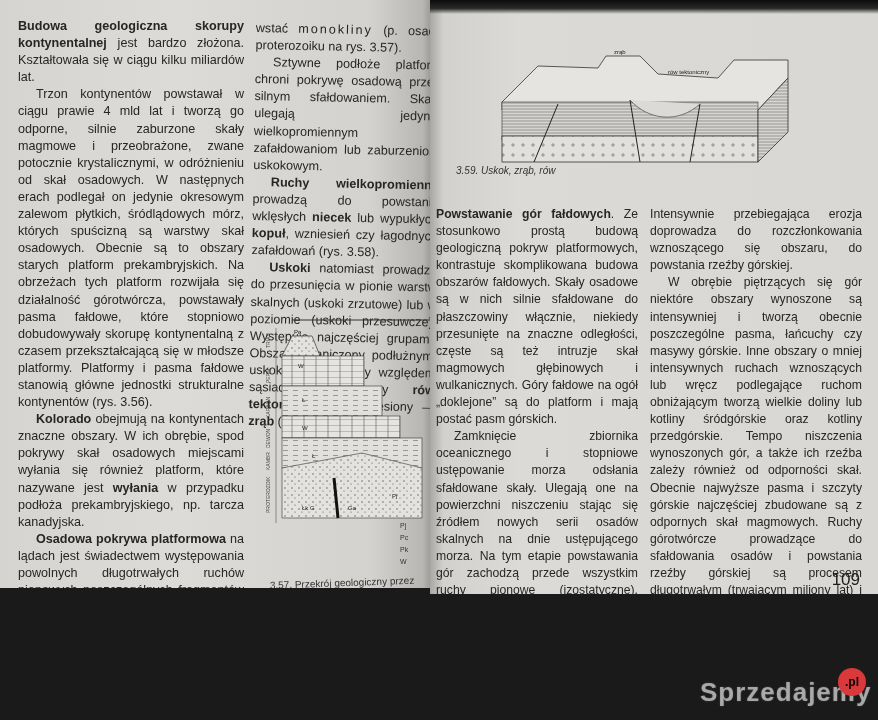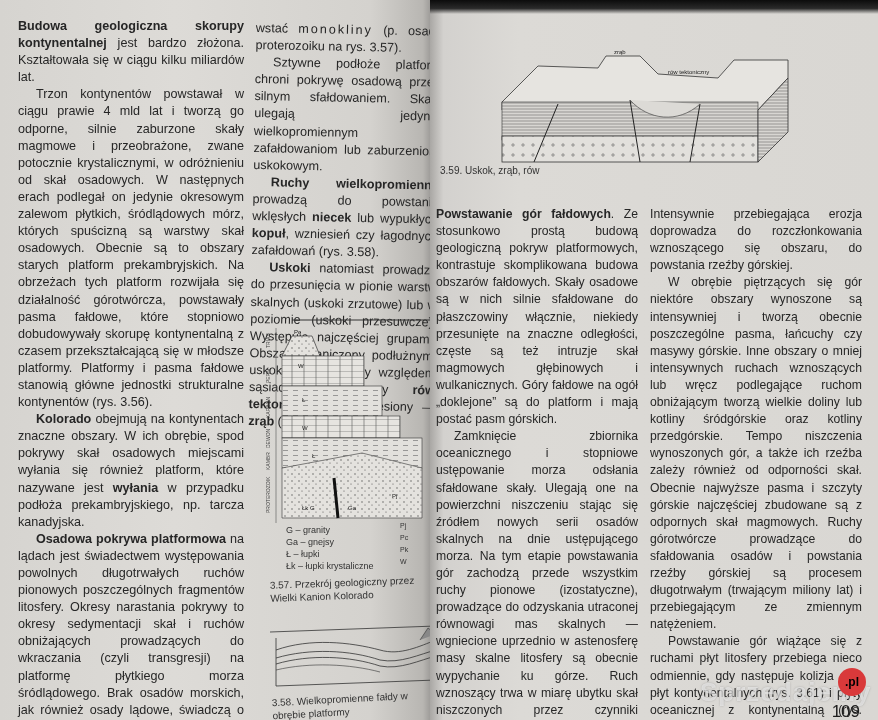--- a/index.html
+++ b/index.html
@@ -3,21 +3,21 @@
 <meta charset="utf-8">
 <style>
   html, body { margin: 0; padding: 0; }
   body {
     width: 878px; height: 720px; overflow: hidden; position: relative;
     background: #1a1a1a;
     font-family: "Liberation Sans", "DejaVu Sans", sans-serif;
     color: #262626;
   }
   .page {
-    position: absolute; top: 0; height: 720px; overflow: hidden;
+    position: absolute; top: 0; height: 588px; overflow: hidden;
   }
   .page-left {
     left: 0; width: 436px;
     background: linear-gradient(90deg, #d6d4d0 0%, #dddbd7 40%, #d4d2ce 85%, #b8b6b2 97%, #8a8886 100%);
   }
   .page-right {
     left: 430px; width: 448px; top: 6px;
     background: linear-gradient(90deg, #a9a7a4 0%, #d3d1ce 3%, #dcdad6 20%, #d9d7d3 100%);
     border-top-left-radius: 6px;
   }
@@ -111,26 +111,20 @@
       <text x="32" y="16" font-size="6" fill="#222" font-family="Liberation Sans, sans-serif">Pc</text>
       <text x="36" y="50" font-size="6" fill="#222" font-family="Liberation Sans, sans-serif">W</text>
       <text x="40" y="84" font-size="6" fill="#222" font-family="Liberation Sans, sans-serif">Ł</text>
       <text x="40" y="112" font-size="6" fill="#222" font-family="Liberation Sans, sans-serif">W</text>
       <text x="50" y="140" font-size="6" fill="#222" font-family="Liberation Sans, sans-serif">Ł</text>
       <text x="130" y="180" font-size="6" fill="#222" font-family="Liberation Sans, sans-serif">Pj</text>
       <text x="40" y="192" font-size="6" fill="#222" font-family="Liberation Sans, sans-serif">Łk G</text>
       <text x="86" y="192" font-size="6" fill="#222" font-family="Liberation Sans, sans-serif">Ga</text>
     </svg>
   </div>
-  <div class="fig-caption" style="left:286px; top:524px; width:90px; font-size:9px; line-height:12px;">
-    <div><span>G</span> <span>– granity</span></div>
-    <div><span>Ga</span> <span>– gnejsy</span></div>
-    <div><span>Ł</span> <span>– łupki</span></div>
-    <div><span>Łk</span> <span>– łupki krystaliczne</span></div>
-  </div>
   <div class="fig-caption" style="left:400px; top:520px; width:36px; font-size:7px; line-height:12px; overflow:hidden; white-space:nowrap;">
     <div>Pj</div>
     <div>Pc</div>
     <div>Pk</div>
     <div>W</div>
   </div>
   <div class="fig-caption" style="left:270px; top:576px; width:160px; transform: rotate(-2deg);">3.57. Przekrój geologiczny przez Wielki Kanion Kolorado</div>
 
   <div class="fig" style="left:270px; top:620px; width:166px; height:70px;">
     <svg width="166" height="70" viewBox="0 0 166 70">
@@ -165,21 +159,21 @@
       <path d="M4 52 L40 16 L100 18 L108 6 L142 6 L160 24 L220 28 L236 10 L290 10 L290 28 L260 60 L4 60 Z" fill="#e6e4e0" stroke="#333" stroke-width="0.8"></path>
       <rect x="4" y="52" width="256" height="38" fill="url(#layers)" stroke="#333" stroke-width="0.6"></rect>
       <rect x="4" y="86" width="256" height="26" fill="url(#cross)" stroke="#333" stroke-width="0.8"></rect>
       <path d="M260 60 L290 28 L290 82 L260 112 Z" fill="url(#layers)" stroke="#333" stroke-width="0.8"></path>
       <path d="M36 112 L60 54 M142 112 L132 50 M192 112 L202 54" stroke="#222" stroke-width="1"></path>
       <path d="M132 50 C150 70 180 74 202 54" fill="#dcdad6" stroke="#333" stroke-width="0.6"></path>
       <text x="116" y="4" font-size="6" fill="#222" font-family="Liberation Sans, sans-serif">zrąb</text>
       <text x="170" y="24" font-size="6" fill="#222" font-family="Liberation Sans, sans-serif">rów tektoniczny</text>
     </svg>
   </div>
-  <div class="fig-caption" style="left:10px; top:158px; width:200px;">3.59. Uskok, zrąb, rów</div>
+  <div class="fig-caption" style="left:26px; top:158px; width:200px;font-style:italic;">3.59. Uskok, zrąb, rów</div>
 
   <div class="col" style="left:6px; top:200px; width:202px; font-size:12.2px; line-height:17.1px;">
     <p><b>Powstawanie gór fałdowych</b><span>. Ze stosunkowo prostą budową geologiczną pokryw platformowych, kontrastuje skomplikowana budowa obszarów fałdowych. Skały osadowe są w nich silnie sfałdowane do płaszczowiny włącznie, niekiedy przesunięte na znaczne odległości, częste są też intruzje skał magmowych głębinowych i wulkanicznych. Góry fałdowe na ogół „doklejone” są do platform i mają postać pasm górskich.</span></p>
     <p class="indent">Zamknięcie zbiornika oceanicznego i stopniowe ustępowanie morza odsłania sfałdowane skały. Ulegają one na powierzchni niszczeniu stając się źródłem nowych serii osadów skalnych na dnie ustępującego morza. Na tym etapie powstawania gór zachodzą przede wszystkim ruchy pionowe (izostatyczne), prowadzące do odzyskania utraconej równowagi mas skalnych — wgniecione uprzednio w astenosferę masy skalne litosfery są obecnie wypychanie ku górze. Ruch wznoszący trwa w miarę ubytku skał niszczonych przez czynniki zewnętrzne.</p>
   </div>
 
   <div class="col" style="left:220px; top:200px; width:212px; font-size:12.2px; line-height:17.1px;">
     <p>Intensywnie przebiegająca erozja doprowadza do rozczłonkowania wznoszącego się obszaru, do powstania rzeźby górskiej.</p>
     <p class="indent">W obrębie piętrzących się gór niektóre obszary wynoszone są intensywniej i tworzą obecnie poszczególne pasma, łańcuchy czy masywy górskie. Inne obszary o mniej intensywnych ruchach wznoszących lub wręcz podlegające ruchom obniżającym tworzą wielkie doliny lub kotliny śródgórskie oraz kotliny przedgórskie. Tempo niszczenia wynoszonych gór, a także ich rzeźba zależy również od odporności skał. Obecnie najwyższe pasma i szczyty górskie najczęściej zbudowane są z odpornych skał magmowych. Ruchy górotwórcze prowadzące do sfałdowania osadów i powstania rzeźby górskiej są procesem długotrwałym (trwającym miliony lat) i przebiegającym ze zmiennym natężeniem.</p>
     <p class="indent">Powstawanie gór wiążące się z ruchami płyt litosfery przebiega nieco odmiennie, gdy następuje kolizja dwu płyt kontynentalnych (rys. 3.61) i płyty oceanicznej z kontynentalną (rys. 3.54). W pierwszym przypadku basen oceaniczny zawarty pomiędzy zbliżającymi się blokami kontynentów ulega stopniowemu zwężeniu, a osady jego, wobec kurczącej się przestrzeni, ulegają sfałdowaniu i nasuwaniu. W ten sposób został sfałdowany alpejski system górski ciągnący się od Pirenejów po Himalaje pomiędzy nasuwającymi się płytami euroazjatycką oraz afrykańską i indoaustralijską. W drugim przypadku</p>

